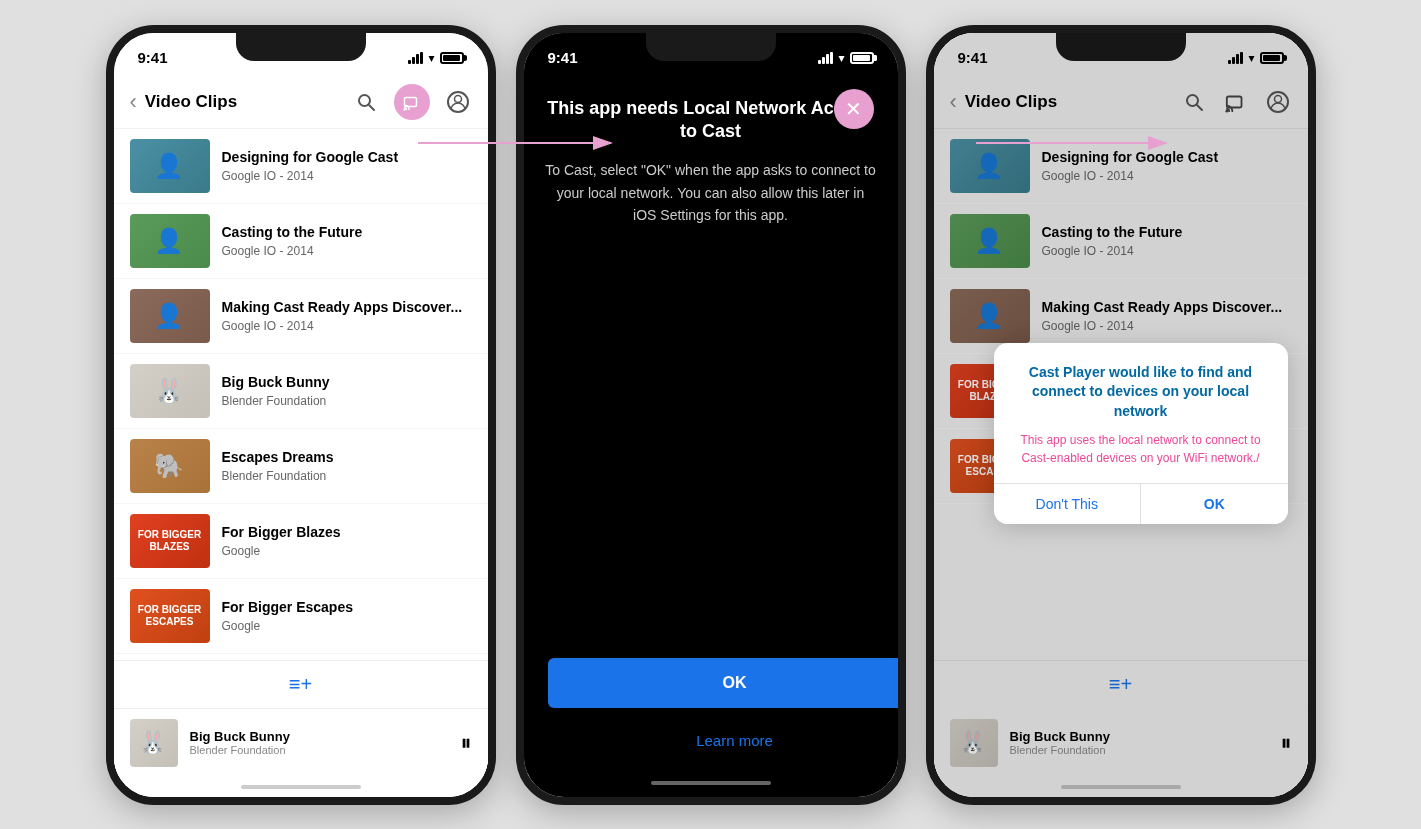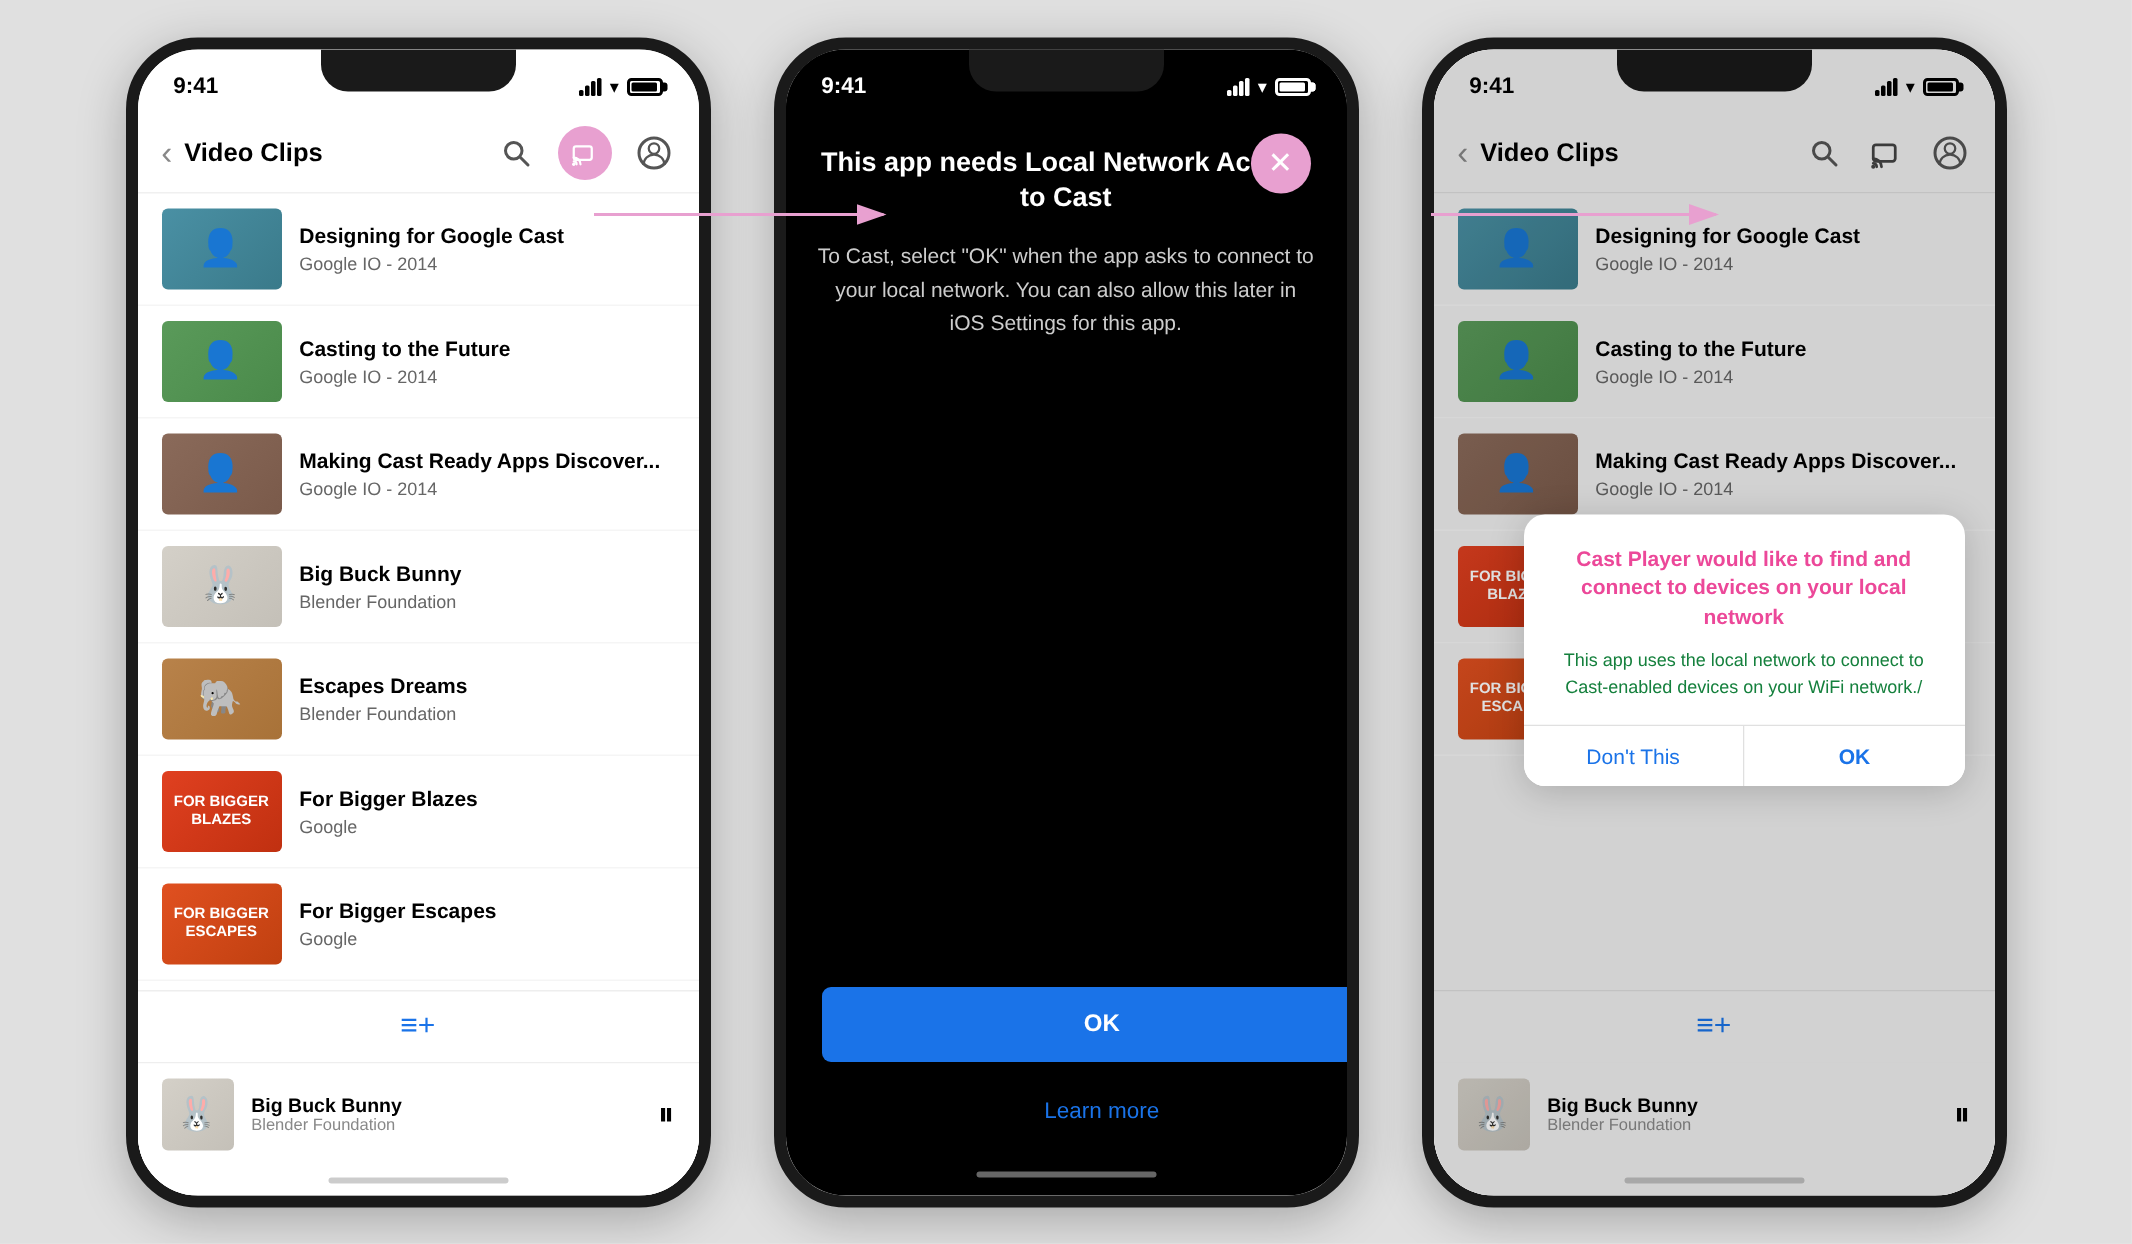--- a/index.html
+++ b/index.html
@@ -353,28 +353,28 @@
       right: 20px;
       background: #fff;
       border-radius: 14px;
       padding: 20px;
       box-shadow: 0 4px 24px rgba(0,0,0,0.18);
       z-index: 20;
     }
     .ios-dialog-title {
       font-size: 14px;
       font-weight: 700;
-      color: #ec4899;
+      color: #0369a1;
       text-align: center;
       line-height: 1.4;
       margin-bottom: 10px;
     }
     .ios-dialog-body {
       font-size: 12px;
-      color: #15803d;
+      color: #ec4899;
       text-align: center;
       line-height: 1.5;
       margin-bottom: 16px;
     }
     .ios-dialog-btns {
       display: flex;
       gap: 0;
       border-top: 1px solid #e0e0e0;
       margin: 0 -20px -20px;
       border-radius: 0 0 14px 14px;
@@ -420,21 +420,21 @@
       display: flex;
       align-items: center;
       justify-content: center;
       font-size: 24px;
     }
 
     .phones-wrapper {
       display: flex;
       flex-direction: row;
       align-items: center;
-      gap: 42px;
+      gap: 20px;
       position: relative;
     }
 
     
     .arrow-svg {
       position: absolute;
       top: 0;
       left: 0;
       width: 100%;
       height: 100%;

